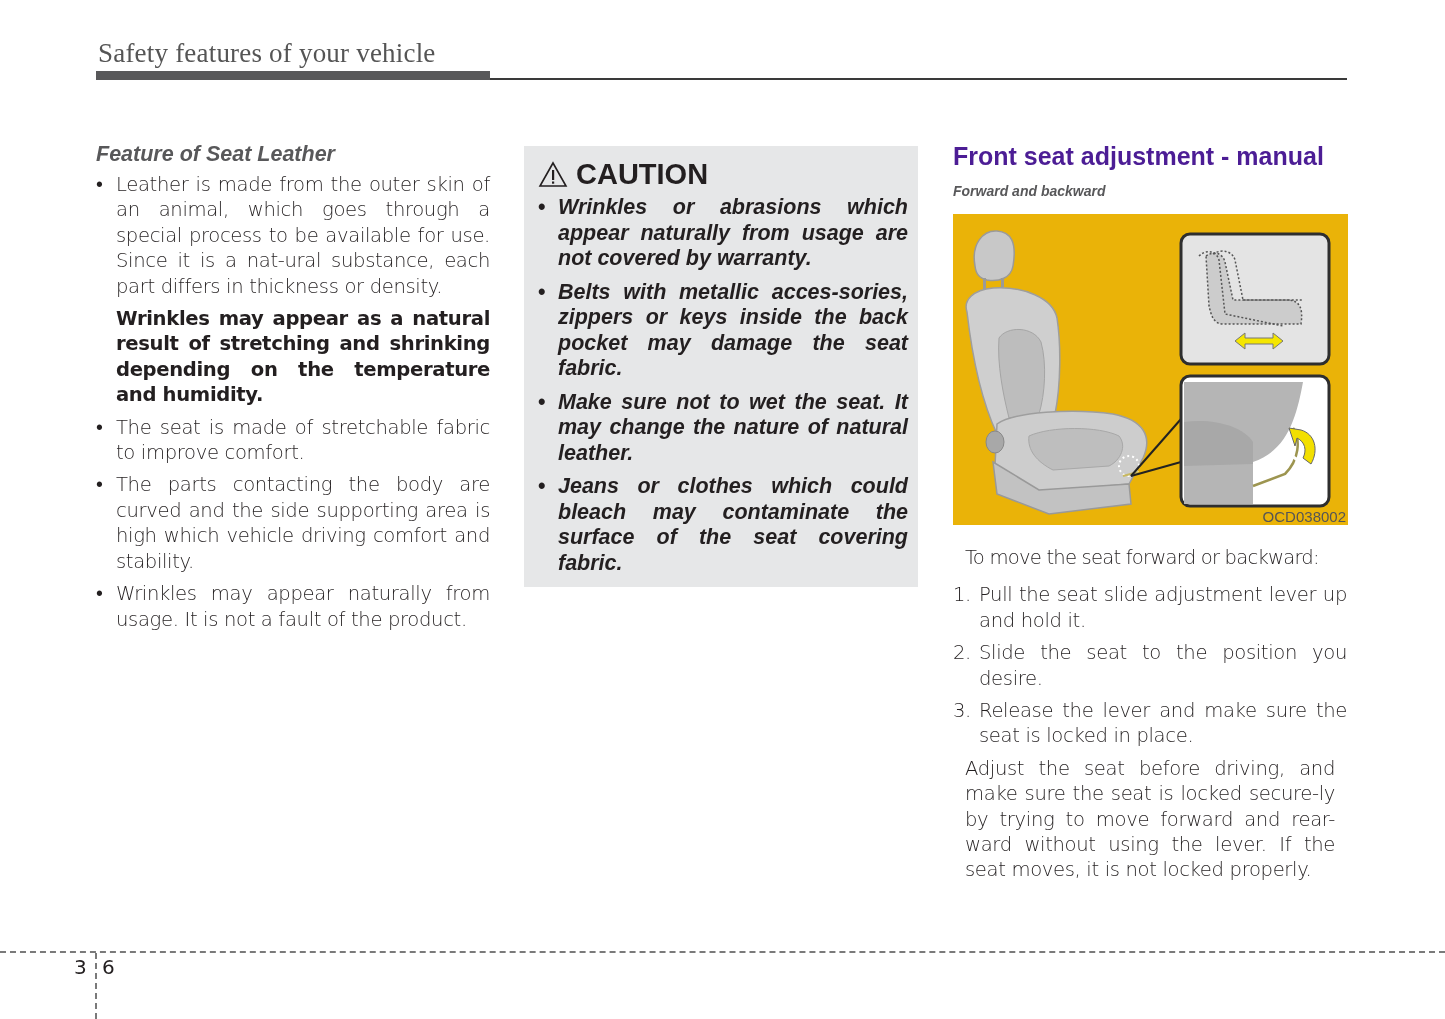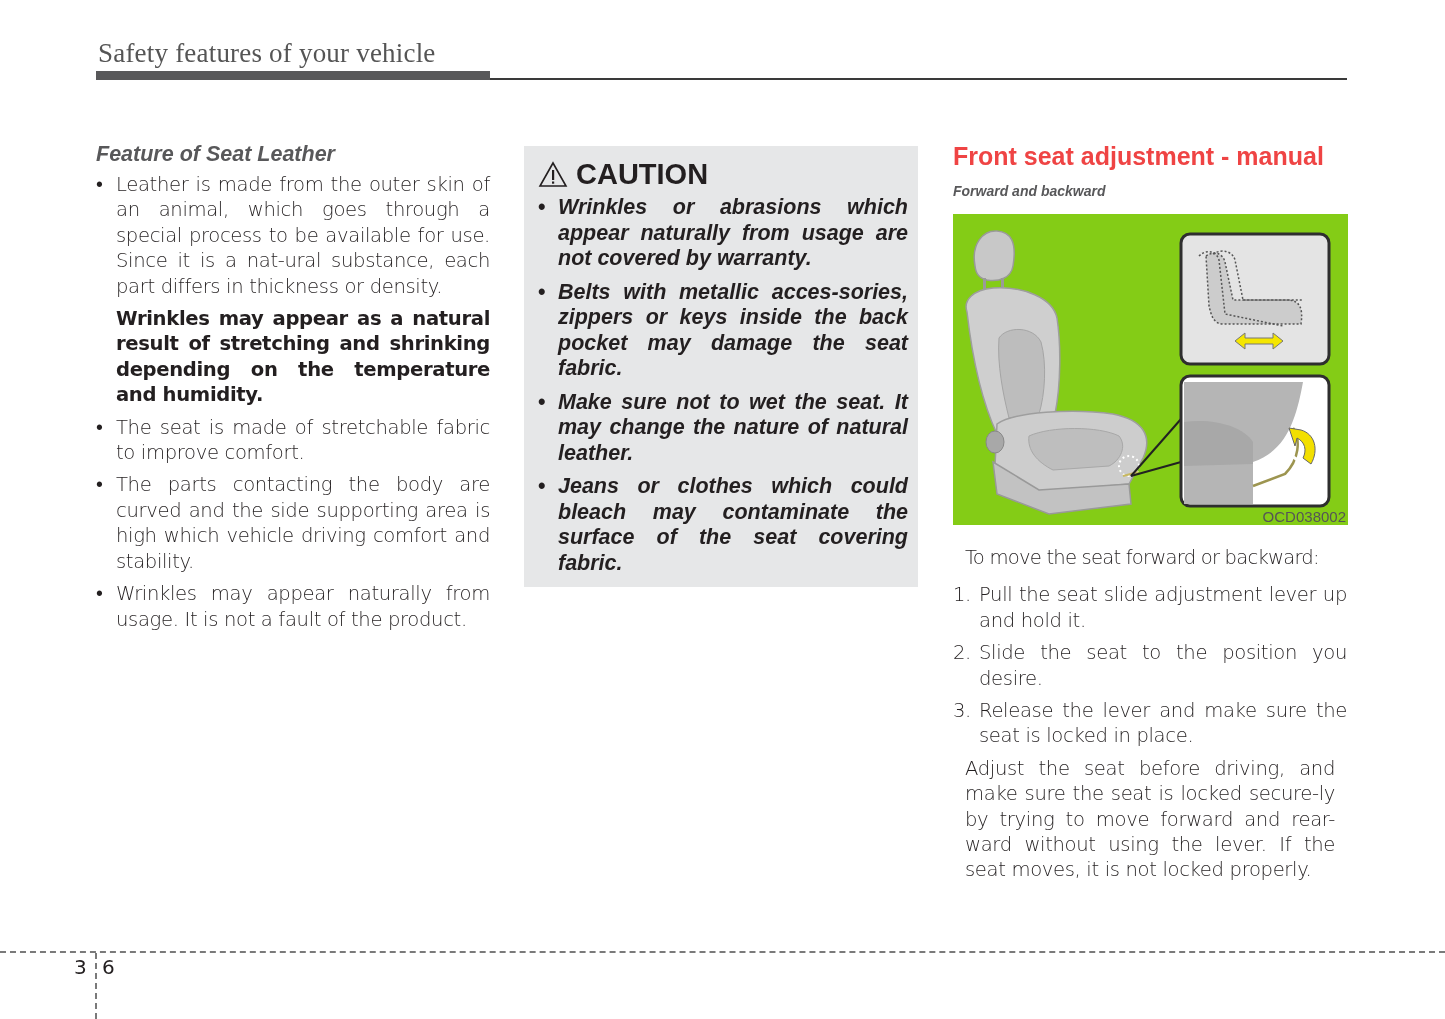--- a/index.html
+++ b/index.html
@@ -60,29 +60,29 @@
   }
   .caution-list li {
     position: relative; padding-left: 20px; margin-bottom: 8px;
     font-family: "Liberation Sans", sans-serif; font-style: italic; font-weight: bold;
     font-size: 21.5px; line-height: 25.5px; text-align: justify; color: #231f20;
   }
   .caution-list li .dot { position: absolute; left: 0; top: 0; font-style: normal; }
 
   .section-title {
     font-family: "Liberation Sans", sans-serif; font-weight: bold; font-size: 25px;
-    color: #ef4444; line-height: 32px; margin: 0;
+    color: #4c1d95; line-height: 32px; margin: 0;
   }
   .section-sub {
     font-family: "Liberation Sans", sans-serif; font-style: italic; font-weight: bold;
     font-size: 14px; color: #58585a; line-height: 30px; margin: 4px 0 0 0;
   }
   .figure {
     position: absolute; left: 953px; top: 214px; width: 395px; height: 311px;
-    background: #84cc16;
+    background: #eab308;
   }
   .figure-code {
     position: absolute; right: 2px; bottom: 0px;
     font-family: "Liberation Sans", sans-serif; font-size: 15px; color: #555555;
   }
   .col3-text { position: absolute; left: 953px; top: 533px; width: 394px; }
   .col3-text p { margin: 12px; }
   .num-list { list-style: none; margin: 6px 0 0 0; padding: 0; }
   .num-list li { position: relative; padding-left: 26px; margin-bottom: 7px; }
   .num-list li .num { position: absolute; left: 0; top: 0; }

